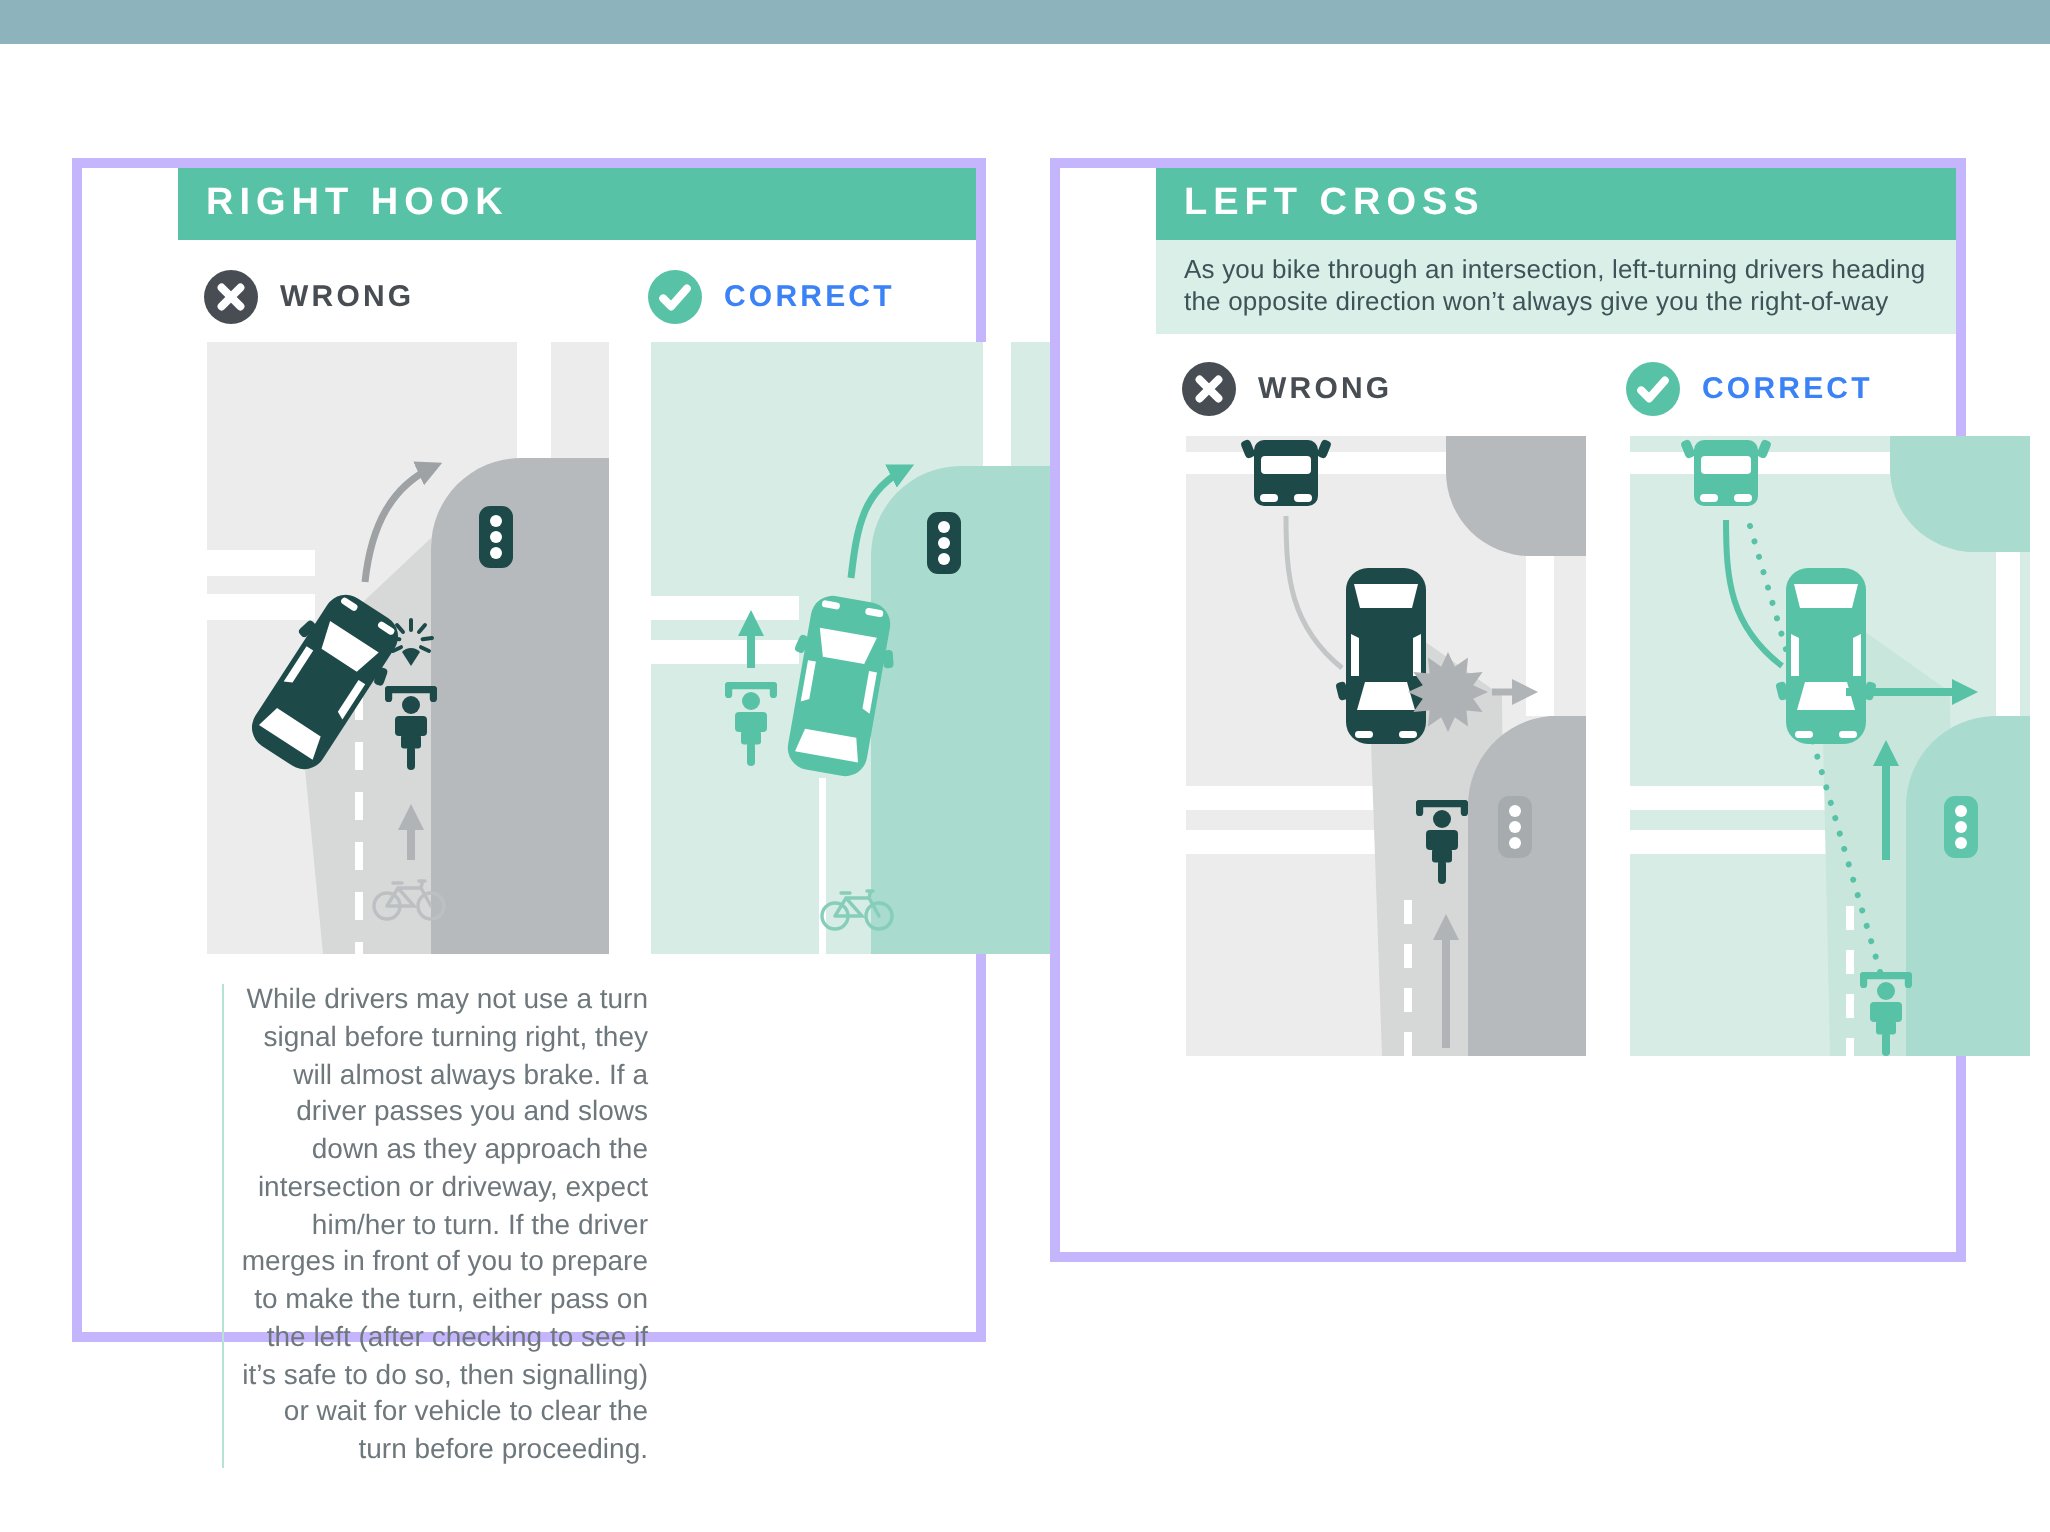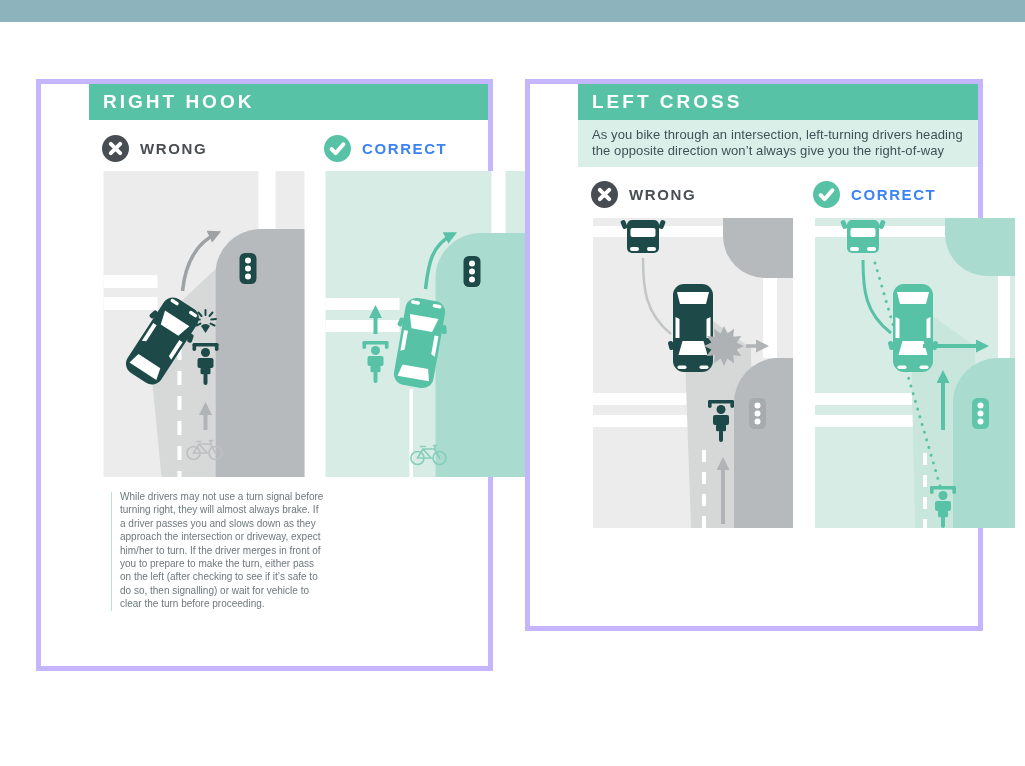--- a/index.html
+++ b/index.html
@@ -26,21 +26,21 @@
   .col{width:204px;}
   .badge-row{display:flex;align-items:center;height:30px;margin:2px 0 8px 0;}
   .badge{width:27px;height:27px;flex:0 0 27px;margin-right:11px;}
   .badge-label{font-weight:bold;font-size:15px;letter-spacing:1.6px;}
   .badge-label.wrong{color:#474d52;}
   .badge-label.correct{color:#3b82f6;text-align:center;}
   .illus{display:block;}
   .cap-row{display:flex;align-items:stretch;margin-top:13px;}
   .cap{width:204px;color:#6e787c;}
   .cap.size-normal{font-size:12px;line-height:1.3;}
-  .cap.size-small{font-size:10px;line-height:1.34;}
+  .cap.size-small{font-size:14px;line-height:1.34;text-align:right;}
   .cap-divider{width:1px;background:#b7e2d6;margin:2px 8.5px 0 8.5px;}
 </style>
 </head>
 <body>
 
 <svg width="0" height="0" style="position:absolute" aria-hidden="true">
   <defs>
     <marker id="ah-teal" markerUnits="userSpaceOnUse" markerWidth="13" markerHeight="13" refX="9" refY="6.5" orient="auto">
       <path d="M0 0 L13 6.5 L0 13 Z" fill="#57c2a6"></path>
     </marker>

